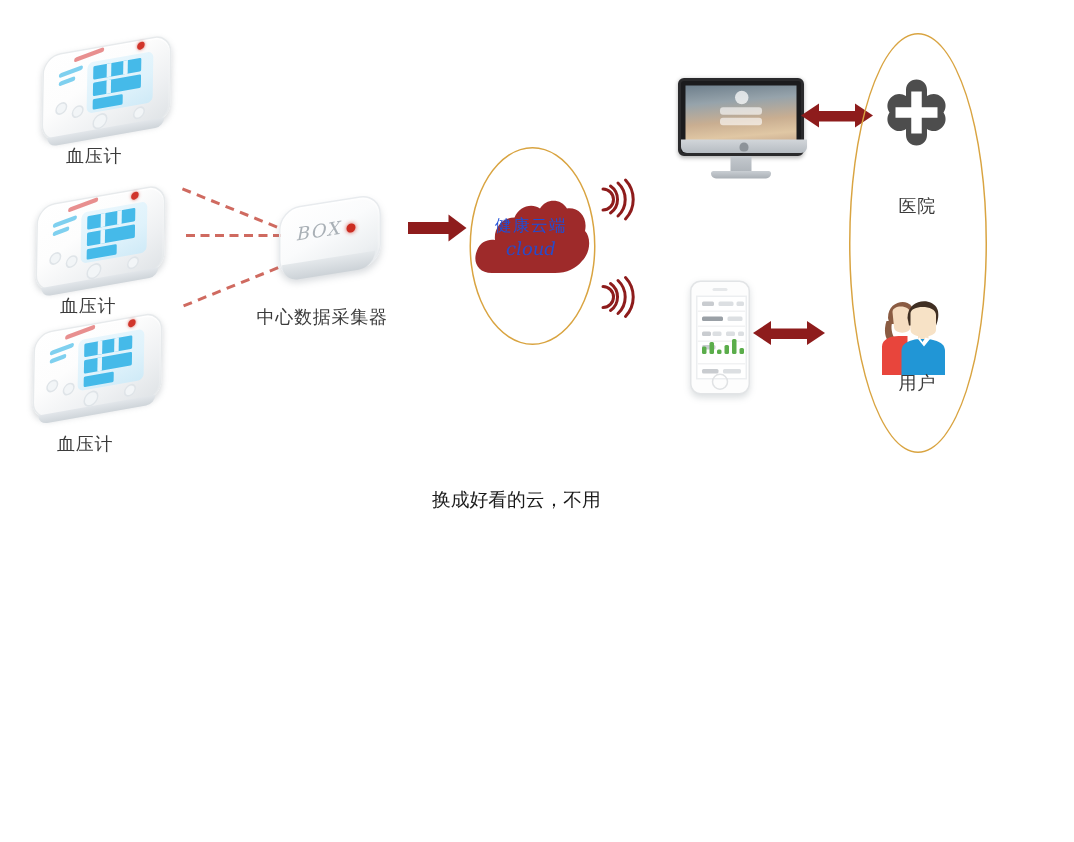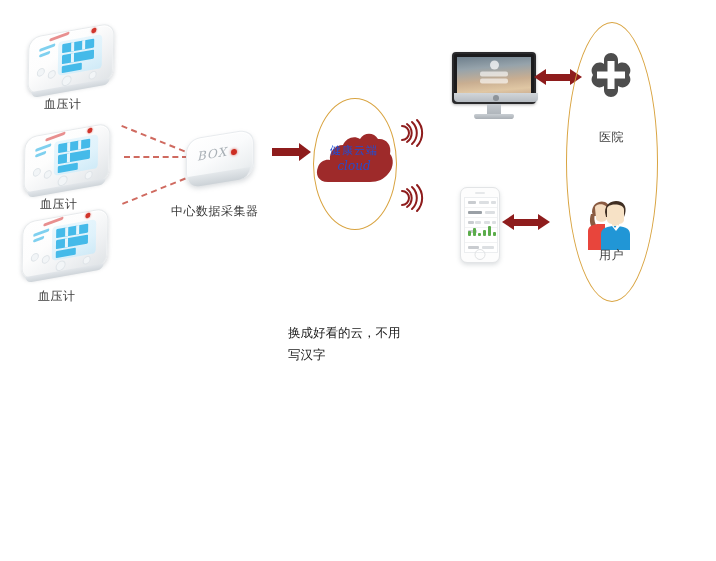--- a/index.html
+++ b/index.html
@@ -615,17 +615,16 @@
       <path fill="#f7e2c6" d="M29 24 L36 24 L36 30 L29 30 Z"></path>
       <path fill="#2196d6" d="M18 52 L18 36 C18 30 25 28 32 28 C40 28 47 30 47 36 L47 52 Z"></path>
       <path fill="#ffffff" d="M29 28 L33 33 L37 28 L34 27 L32 30 L30 27 Z"></path>
     </svg>
   </div>
   <div class="device-label" style="left:599px; top:247px;">用户</div>
 
 
   <div class="note-text" style="left:288px; top:322px;">
     <div>换成好看的云，不用</div>
-    <div>写汉字</div>
   </div>
 
 
 </div>
 
 </body></html>

